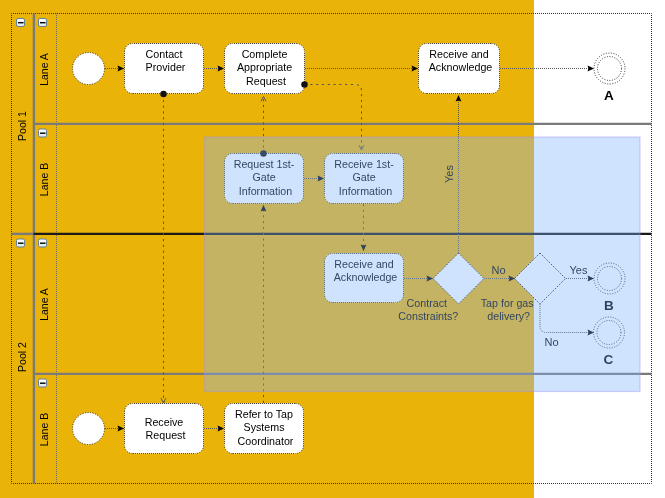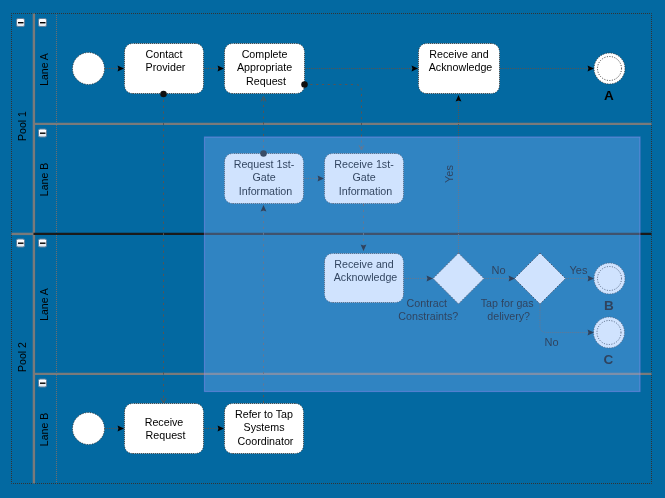--- a/index.html
+++ b/index.html
@@ -1,19 +1,19 @@
 <!DOCTYPE html>
 <html><head>
 <meta charset="utf-8">
 <title>BPMN Collaboration Diagram</title>
 <style>
   html,body{margin:0;padding:0;background:#ffffff;}
   body{width:665px;height:498px;overflow:hidden;
        font-family:"Liberation Sans",sans-serif;}
-  #canvas{position:relative;width:665px;height:498px;background:#0369a1;}
+  #canvas{position:relative;width:534px;height:498px;background:#eab308;}
   svg.layer{position:absolute;left:0;top:0;width:665px;height:498px;}
   text{font-family:"Liberation Sans",sans-serif;fill:#000000;}
   .node-label{font-size:10.7px;}
   .pool-label,.lane-label{font-size:10.5px;}
   .flow-label{font-size:11px;}
   .end-label{font-size:13.5px;font-weight:bold;}
 </style>
 </head>
 <body>
 

